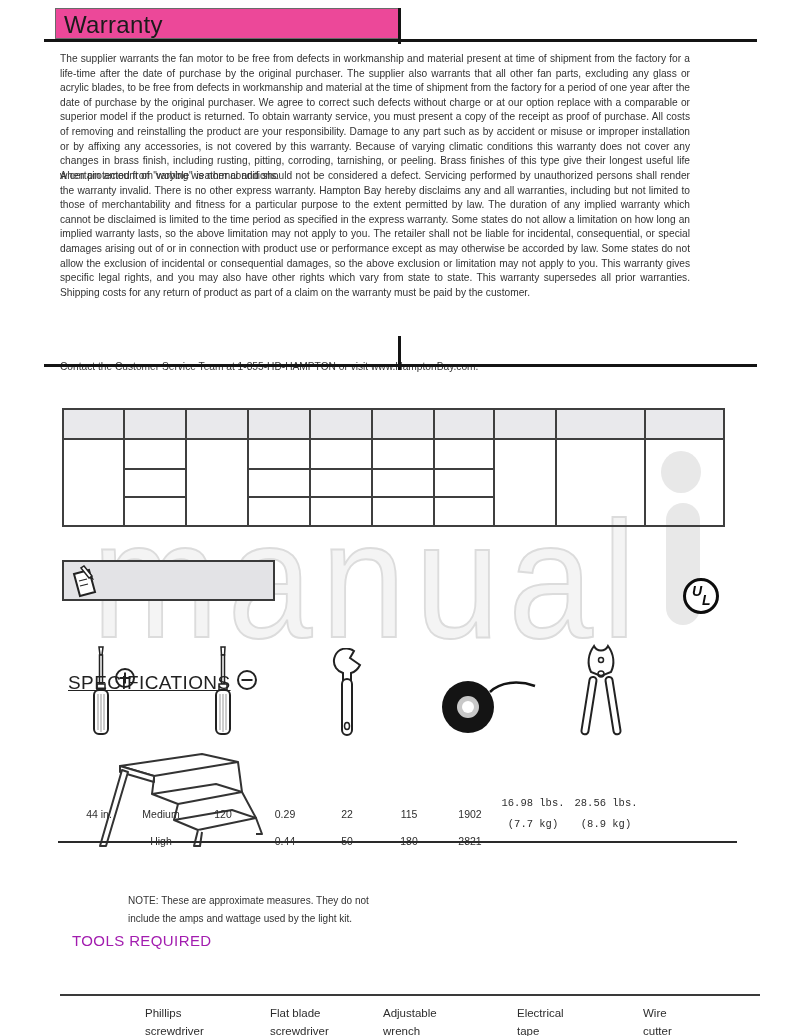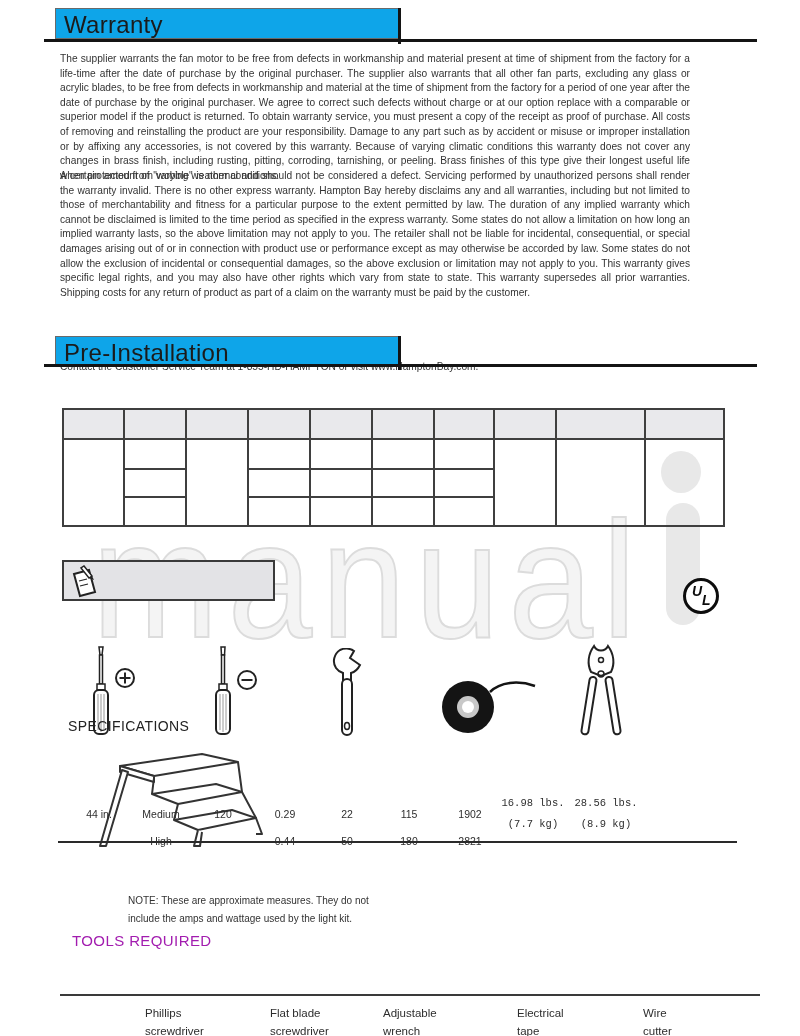--- a/index.html
+++ b/index.html
@@ -1,20 +1,20 @@
 <!DOCTYPE html>
 <html><head>
 <meta charset="utf-8">
 <style>
   html,body{margin:0;padding:0;background:#fff;}
   .page{position:relative;width:800px;height:1036px;background:#fff;overflow:hidden;
         font-family:"Liberation Sans","DejaVu Sans",sans-serif;color:#2b2b2b;}
 
   
-  .sec-box{position:absolute;left:55px;width:345px;height:31px;background:#0ea5e9;
+  .sec-box{position:absolute;left:55px;width:345px;height:31px;background:#ec4899;
            border:1px solid #6a6a6a;box-sizing:border-box;}
   .sec-title{position:absolute;left:8px;top:2px;font-size:24px;color:#1b1b1b;letter-spacing:.3px;}
   .sec-rule{position:absolute;left:44px;width:713px;height:3px;background:#141414;}
   .sec-vline{position:absolute;left:398px;width:3px;background:#141414;}
 
   
   .para{position:absolute;left:60px;width:630px;font-size:10.2px;line-height:14.6px;
         color:#333;text-align:justify;}
   .contact{position:absolute;left:60px;font-size:10.2px;color:#333;}
 
@@ -38,21 +38,21 @@
             border:2px solid #3a3a3a;box-sizing:border-box;z-index:1;}
 
   
   .ul-logo{position:absolute;left:683px;top:578px;width:36px;height:36px;border:3px solid #0d0d0d;
            border-radius:50%;box-sizing:border-box;background:#fff;z-index:1;}
   .ul-logo span{position:absolute;font-style:italic;font-weight:700;font-size:14px;color:#0d0d0d;line-height:1;}
   .ul-u{left:6px;top:3px;} .ul-l{left:16px;top:12px;}
 
   
   .icon{position:absolute;z-index:1;}
-  .spec-label{position:absolute;left:68px;top:718px;font-size:14px;letter-spacing:.4px;color:#222;z-index:2;}
+  .spec-label{position:absolute;left:68px;top:672px;font-size:19px;letter-spacing:.4px;color:#222;z-index:2;text-decoration:underline;}
 
   
   .spec-row{position:absolute;left:68px;display:flex;z-index:2;}
   .spec-cell{display:flex;align-items:center;justify-content:center;text-align:center;
              font-size:10.5px;color:#2e2e2e;line-height:13px;}
   .c0{width:62px;} .c1{width:62px;} .c2{width:62px;} .c3{width:62px;} .c4{width:62px;}
   .c5{width:62px;} .c6{width:60px;} .c7{width:66px;} .c8{width:80px;} .c9{width:100px;}
   .wrapnarrow{display:inline-block;width:46px;}
   .twoline{line-height:21px;font-family:Liberation Mono, monospace;}
   .hdr-row{top:740px;height:32px;}
@@ -81,23 +81,20 @@
   <div class="sec-box" style="top:8px;">
     <div class="sec-title">Warranty</div>
   </div>
   <div class="sec-vline" style="top:8px;height:36px;"></div>
   <div class="sec-rule" style="top:39px;"></div>
 
   <div class="para" style="top:52px;">The supplier warrants the fan motor to be free from defects in workmanship and material present at time of shipment from the factory for a life-time after the date of purchase by the original purchaser. The supplier also warrants that all other fan parts, excluding any glass or acrylic blades, to be free from defects in workmanship and material at the time of shipment from the factory for a period of one year after the date of purchase by the original purchaser. We agree to correct such defects without charge or at our option replace with a comparable or superior model if the product is returned. To obtain warranty service, you must present a copy of the receipt as proof of purchase. All costs of removing and reinstalling the product are your responsibility. Damage to any part such as by accident or misuse or improper installation or by affixing any accessories, is not covered by this warranty. Because of varying climatic conditions this warranty does not cover any changes in brass finish, including rusting, pitting, corroding, tarnishing, or peeling. Brass finishes of this type give their longest useful life when protected from varying weather conditions.</div>
   <div class="para" style="top:169px;">A certain amount of "wobble" is normal and should not be considered a defect. Servicing performed by unauthorized persons shall render the warranty invalid. There is no other express warranty. Hampton Bay hereby disclaims any and all warranties, including but not limited to those of merchantability and fitness for a particular purpose to the extent permitted by law. The duration of any implied warranty which cannot be disclaimed is limited to the time period as specified in the express warranty. Some states do not allow a limitation on how long an implied warranty lasts, so the above limitation may not apply to you. The retailer shall not be liable for incidental, consequential, or special damages arising out of or in connection with product use or performance except as may otherwise be accorded by law. Some states do not allow the exclusion of incidental or consequential damages, so the above exclusion or limitation may not apply to you. This warranty gives specific legal rights, and you may also have other rights which vary from state to state. This warranty supersedes all prior warranties. Shipping costs for any return of product as part of a claim on the warranty must be paid by the customer.</div>
   <div class="contact" style="top:321px;margin-top:40px;">Contact the Customer Service Team at 1-855-HD-HAMPTON or visit www.HamptonBay.com.</div>
 
-  <div class="sec-box" style="top:336px;">
-    <div class="sec-title">Pre-Installation</div>
-  </div>
   <div class="sec-vline" style="top:336px;height:34px;"></div>
   <div class="sec-rule" style="top:364px;"></div>
 
   <table class="pregrid">
     <colgroup>
       <col style="width:61px">
         <col style="width:62px">
         <col style="width:62px">
         <col style="width:62px">
       <col style="width:62px">

